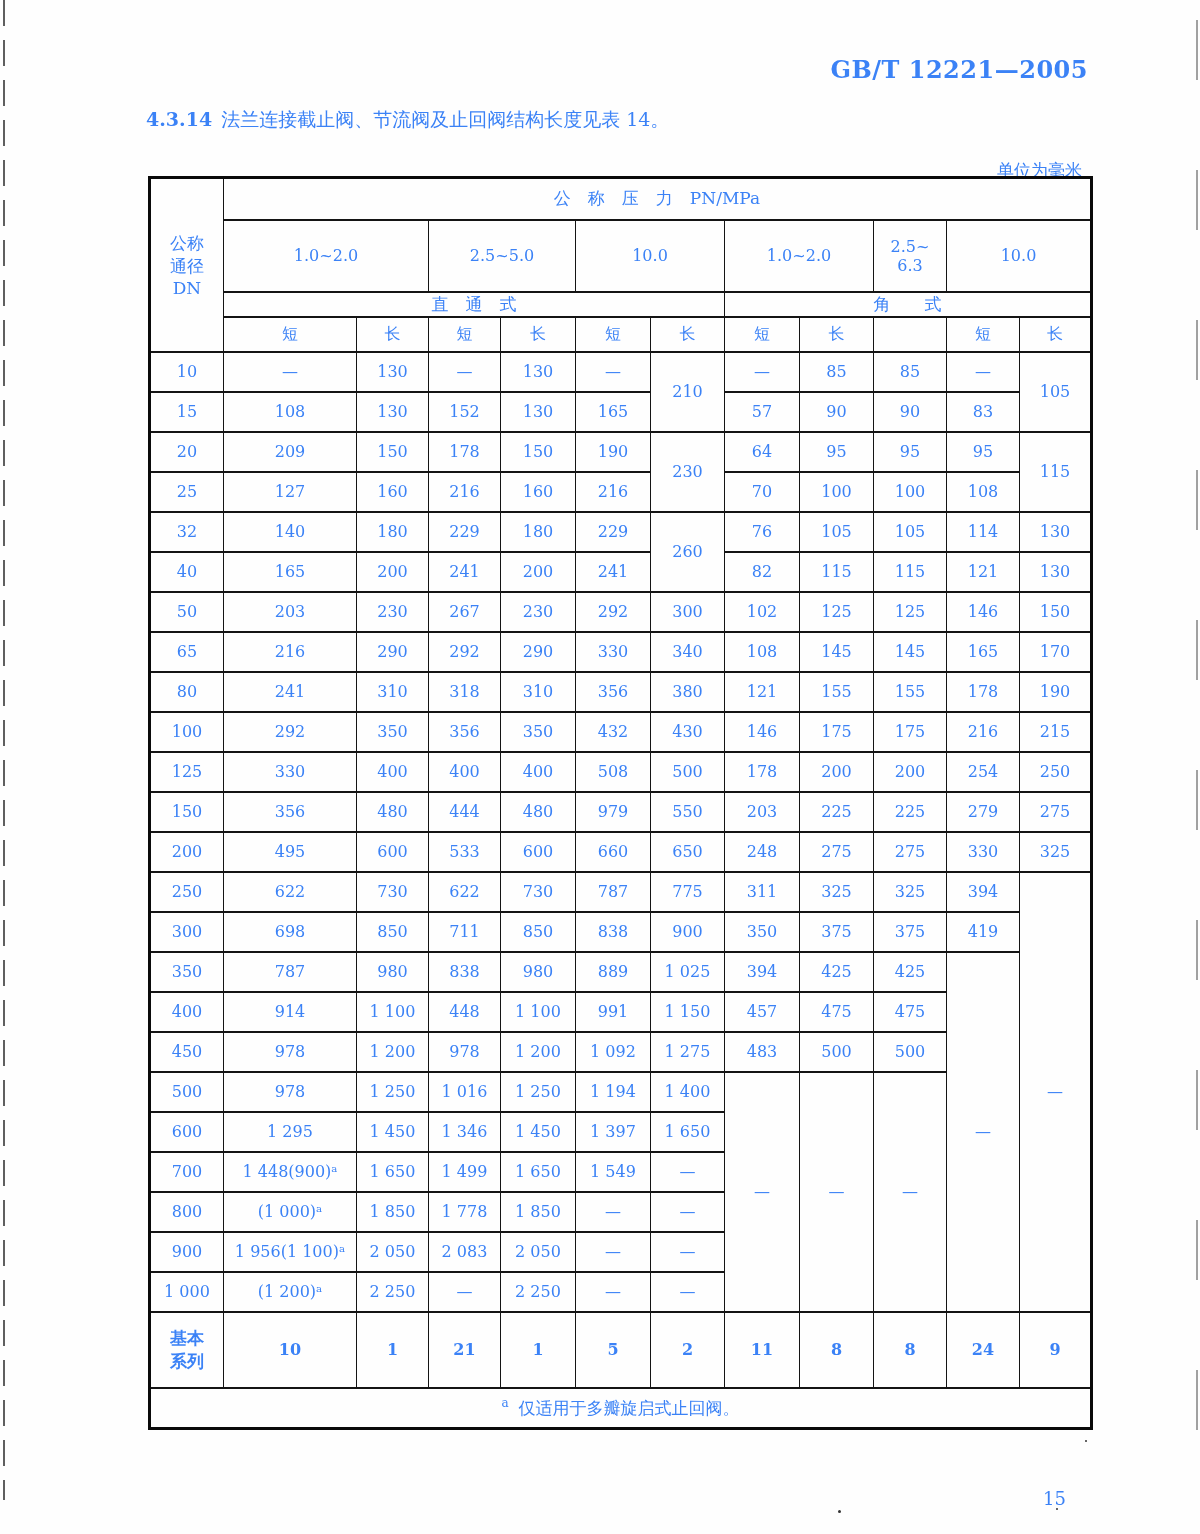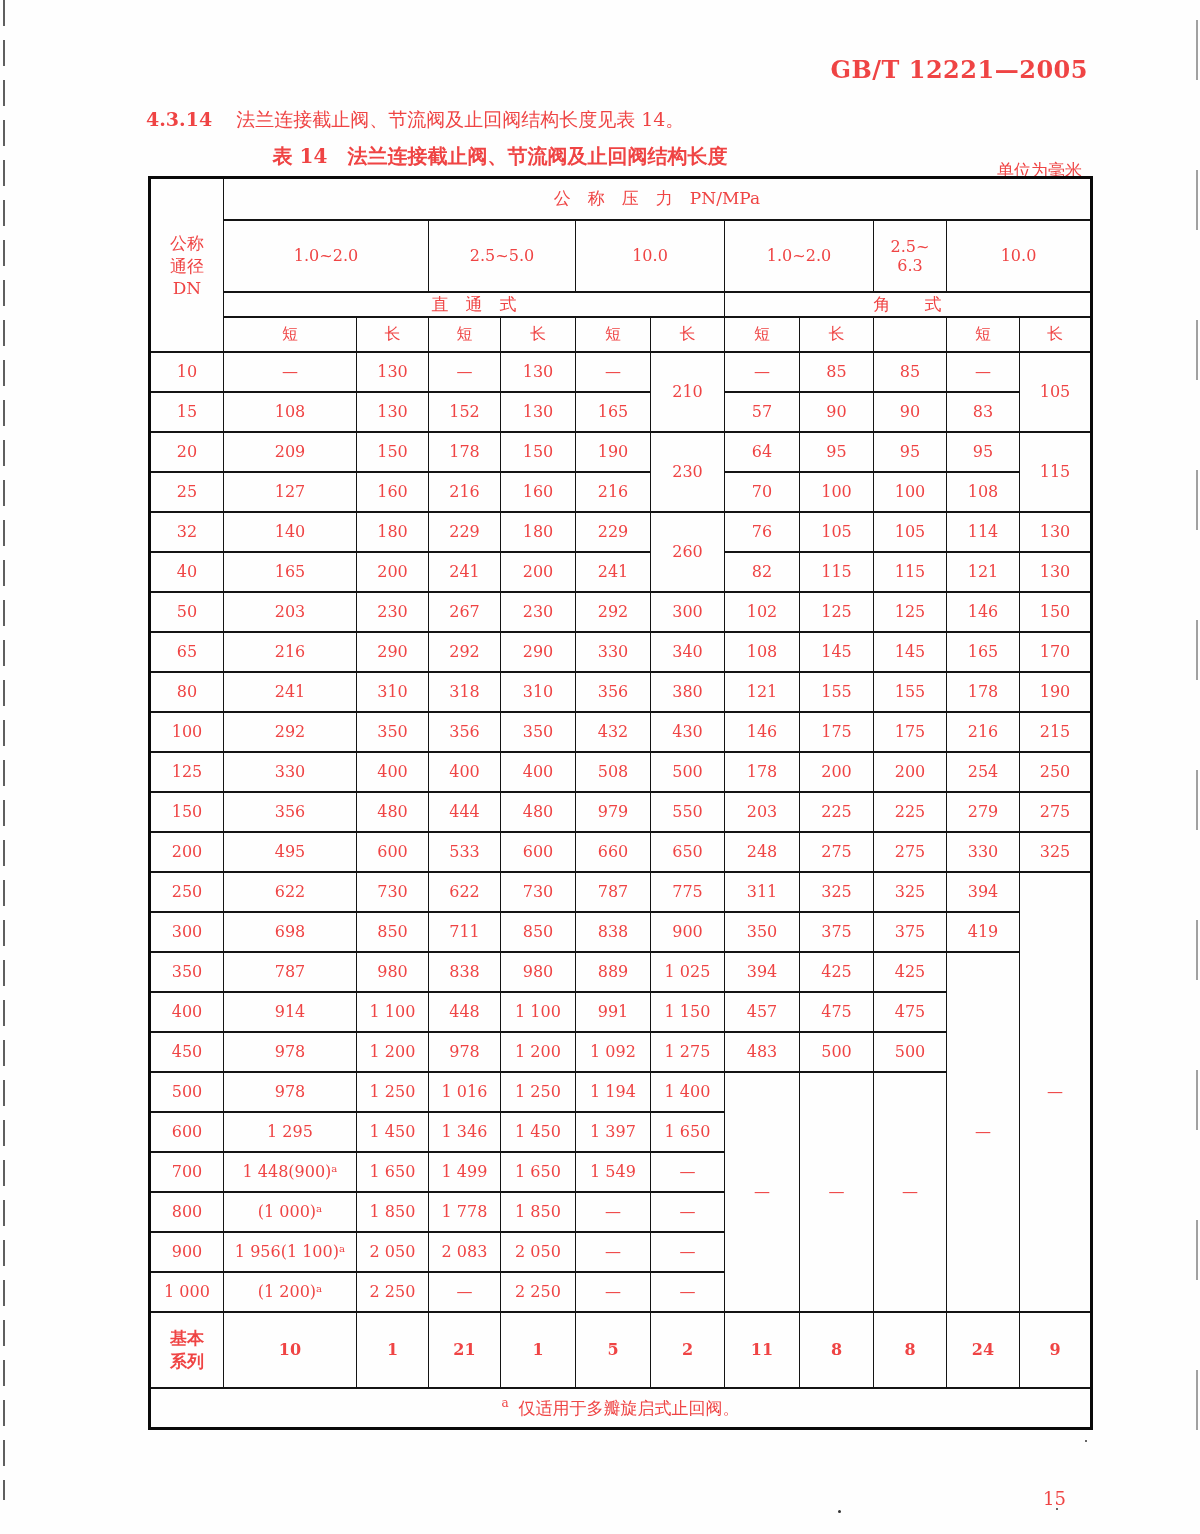--- a/index.html
+++ b/index.html
@@ -3,21 +3,21 @@
 <meta charset="utf-8">
 <style>
   * { margin: 0; padding: 0; box-sizing: border-box; }
   html, body { background: #e8e8e8; }
   .page {
     position: relative;
     width: 1200px;
     height: 1534px;
     background: #fefefe;
     font-family: "DejaVu Serif", "Liberation Serif", serif;
-    color: #ef4444;
+    color: #3b82f6;
     overflow: hidden;
   }
   
   .scan-left {
     position: absolute; left: 3px; top: 0; width: 2px; height: 1500px;
     background: repeating-linear-gradient(#2a2a2a 0 26px, transparent 26px 40px);
     opacity: .75;
   }
   .scan-right {
     position: absolute; left: 1196px; top: 20px; width: 2px; height: 1500px;
@@ -32,21 +32,21 @@
   
   .std-code {
     position: absolute; top: 55px; right: 112px;
     font-size: 24px; font-weight: bold; letter-spacing: .5px;
     font-family: "DejaVu Serif", "Liberation Serif", serif;
   }
   .clause {
     position: absolute; top: 107px; left: 146px;
     font-size: 19px;
   }
-  .clause .num { font-weight: bold; margin-right: 24px; }
+  .clause .num { font-weight: bold; margin-right: 9px; }
   .tbl-title {
     position: absolute; top: 143px; left: 0; width: 1000px;
     text-align: center; font-size: 20px; font-weight: bold;
   }
   .unit-note {
     position: absolute; top: 147px; right: 118px;
     font-size: 17px;
     margin-top: 12px;
   }
   .page-num {
@@ -96,21 +96,20 @@
   <div class="speck speck1"></div>
   <div class="speck speck2"></div>
   <div class="speck speck3"></div>
 
   <div class="std-code">GB/T 12221—2005</div>
 
   <div class="clause">
     <span class="num">4.3.14</span><span>法兰连接截止阀、节流阀及止回阀结构长度见表 14。</span>
   </div>
 
-  <div class="tbl-title">表 14　法兰连接截止阀、节流阀及止回阀结构长度</div>
   <div class="unit-note">单位为毫米</div>
 
   <table class="main">
     <colgroup>
       <col style="width:74px">
         <col style="width:133px">
         <col style="width:72px">
         <col style="width:72px">
       <col style="width:75px">
         <col style="width:75px">

